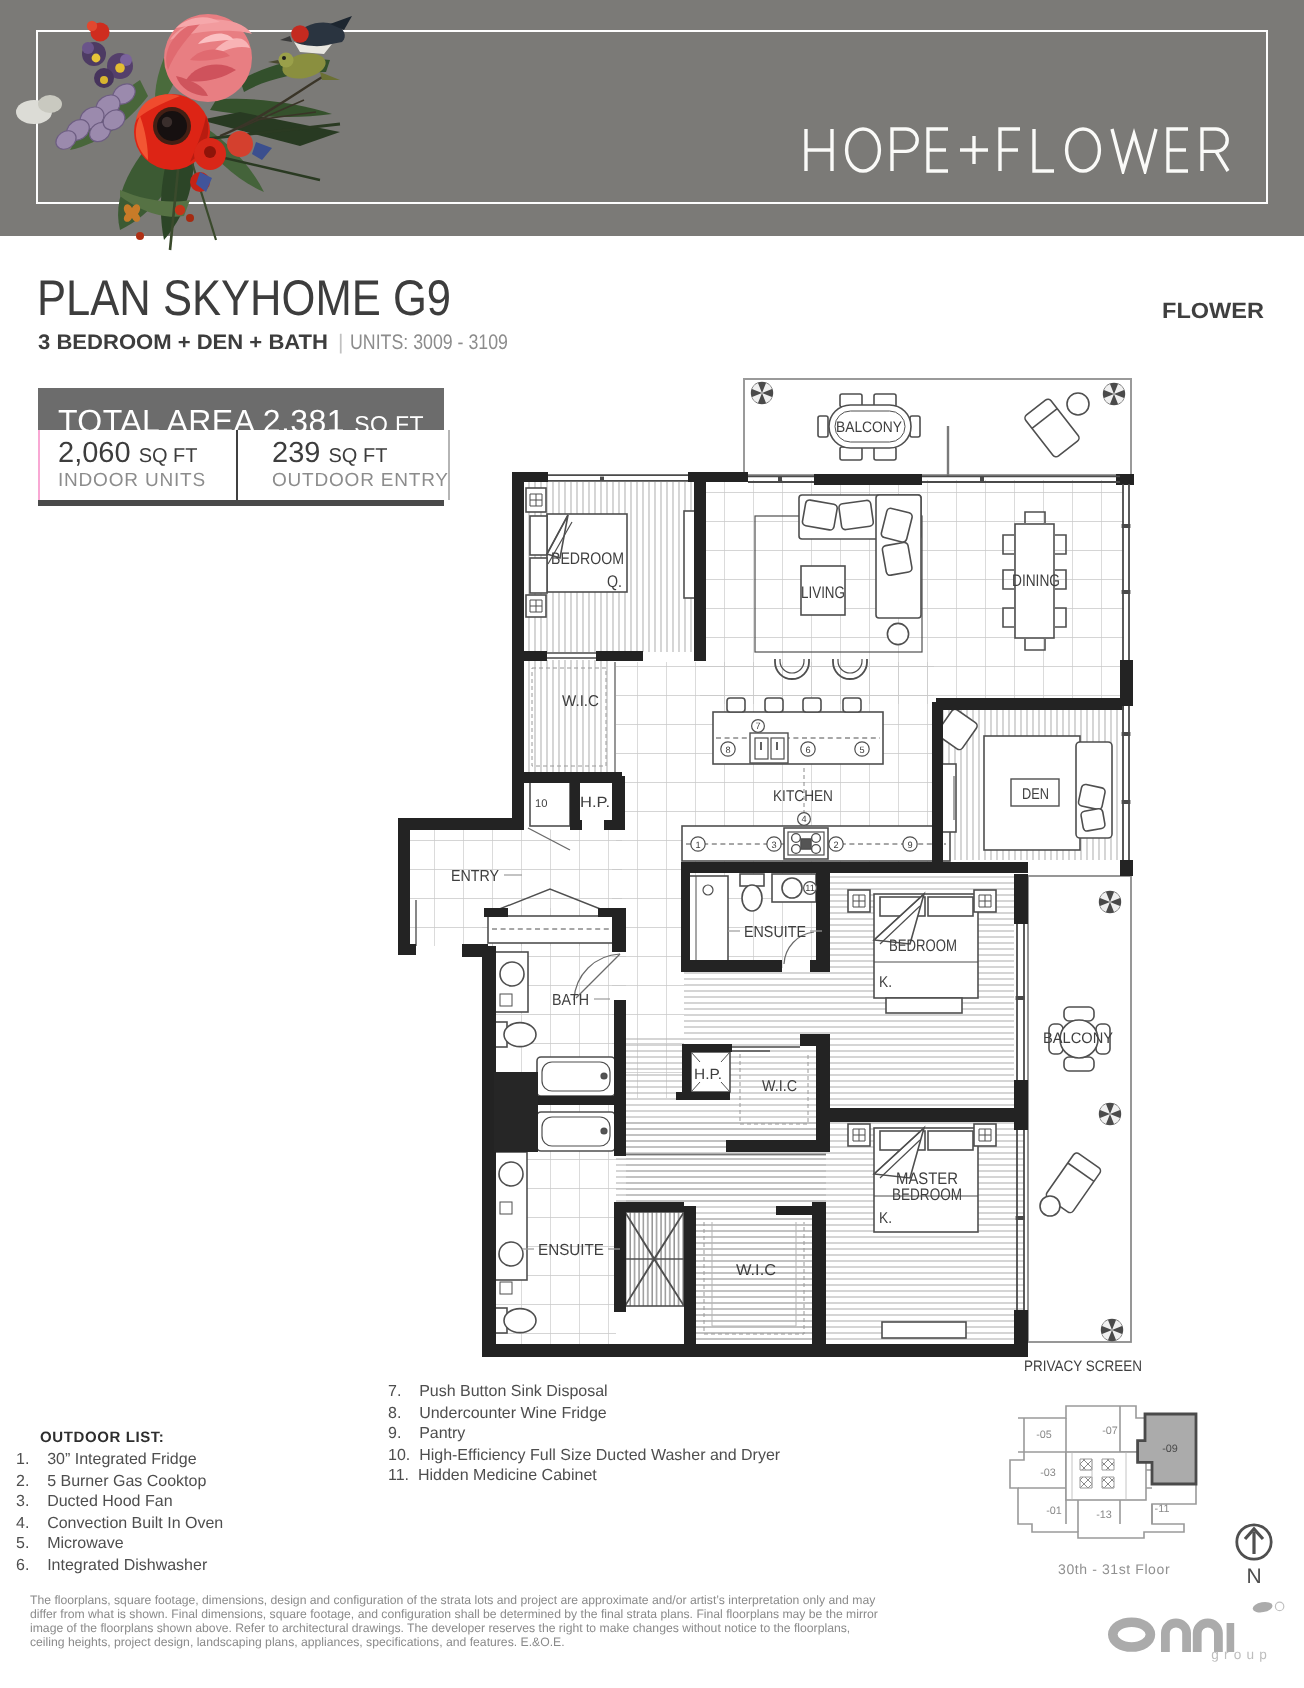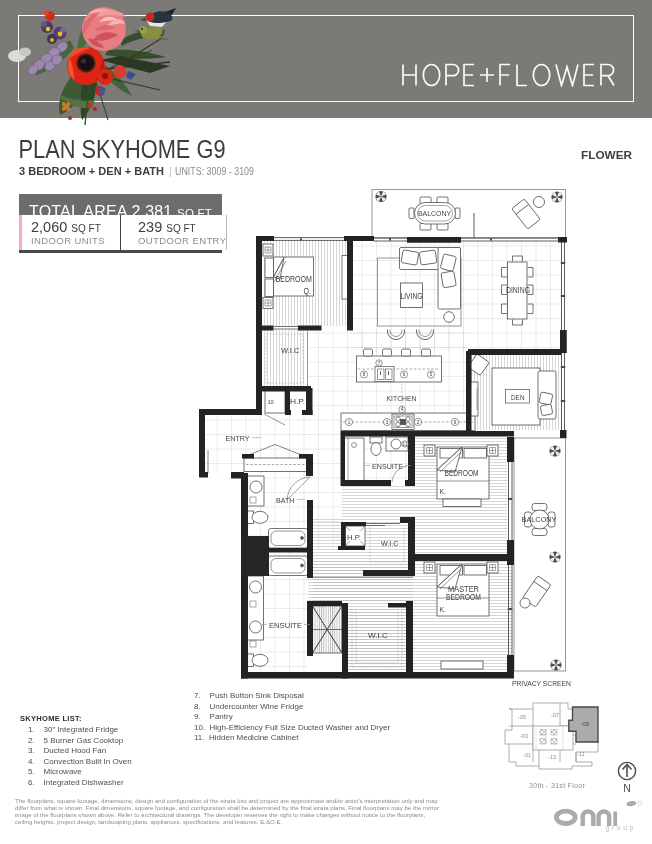--- a/index.html
+++ b/index.html
@@ -154,21 +154,21 @@
 
 <text x="581" y="29" font-family="Liberation Sans, sans-serif" font-size="11" font-weight="bold" fill="#3f3f3f" textLength="51" lengthAdjust="spacingAndGlyphs">FLOWER</text>
 </svg>
 
 <div class="abs" style="left:19px;top:194px;width:203px;">
 
   <div style="background:#6c6c6c;color:#fff;height:21px;line-height:36px;padding-left:10px;font-size:16px;letter-spacing:0.2px;">TOTAL AREA 2,381 <span style="font-size:11.5px;">SQ FT</span></div>
 
   <div style="display:flex;border-bottom:3px solid #4a4a4a;">
 
-    <div style="flex:0 0 89px;border-left:3px solid #f9a8d4;padding:4px 0 4px 9px;">
+    <div style="flex:0 0 89px;border-left:1px solid #f9a8d4;padding:4px 0 4px 9px;">
       <div style="font-size:14.5px;color:#3d3d3d;">2,060 <span style="font-size:10px;">SQ FT</span></div>
       <div style="font-size:9.5px;color:#8c8c8c;letter-spacing:0.4px;">INDOOR UNITS</div>
     </div>
 
     <div style="flex:1;border-left:1px solid #404040;border-right:1px solid #b5b5b5;padding:4px 0 4px 17px;">
       <div style="font-size:14.5px;color:#3d3d3d;">239 <span style="font-size:10px;">SQ FT</span></div>
       <div style="font-size:9.5px;color:#8c8c8c;letter-spacing:0.4px;white-space:nowrap;">OUTDOOR ENTRY</div>
     </div>
   </div>
 </div>
@@ -757,23 +757,23 @@
 <path d="M615.2,811.5 V826" stroke-width="3.8"></path>
 
 <ellipse cx="631.3" cy="803.6" rx="5" ry="2.5" fill="#ababab" stroke="none" transform="rotate(-10 631.3 803.6)"></ellipse>
 
 <circle cx="639.8" cy="803.2" r="2.1" stroke-width="0.6" stroke="#c0c0c0"></circle>
 </g>
 
 <text x="636" y="829.5" font-family="Liberation Sans, sans-serif" font-size="6.8" fill="#bdbdbd" letter-spacing="2.6" text-anchor="end">group</text>
 </svg>
 
-<div class="abs" style="left:20px;top:714px;font-size:7.5px;font-weight:bold;letter-spacing:0.3px;color:#2e2e2e;">SKYHOME LIST:</div>
-
-<div class="abs" style="left:28px;top:725px;font-size:8px;color:#4e4e4e;line-height:10.6px;">
+<div class="abs" style="left:20px;top:714px;font-size:7.5px;font-weight:bold;letter-spacing:0.3px;color:#2e2e2e;">OUTDOOR LIST:</div>
+
+<div class="abs" style="left:8px;top:725px;font-size:8px;color:#4e4e4e;line-height:10.6px;">
   <div>1.&nbsp;&nbsp;&nbsp;&nbsp;30” Integrated Fridge</div>
   <div>2.&nbsp;&nbsp;&nbsp;&nbsp;5 Burner Gas Cooktop</div>
   <div>3.&nbsp;&nbsp;&nbsp;&nbsp;Ducted Hood Fan</div>
   <div>4.&nbsp;&nbsp;&nbsp;&nbsp;Convection Built In Oven</div>
   <div>5.&nbsp;&nbsp;&nbsp;&nbsp;Microwave</div>
   <div>6.&nbsp;&nbsp;&nbsp;&nbsp;Integrated Dishwasher</div>
 </div>
 
 <div class="abs" style="left:158px;top:691px;font-size:8px;color:#4e4e4e;line-height:10.6px;margin-left:36px;">
   <div>7.&nbsp;&nbsp;&nbsp;&nbsp;Push Button Sink Disposal</div>

